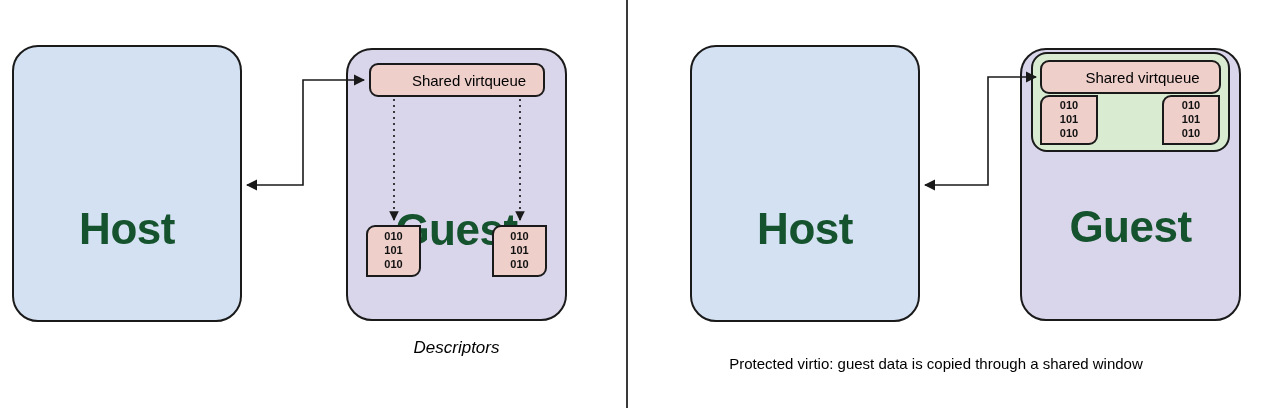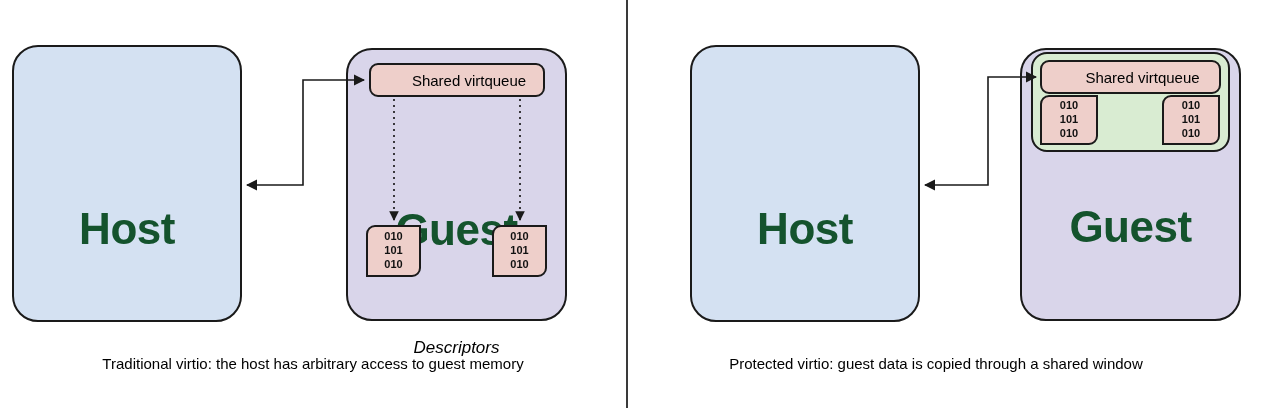--- a/index.html
+++ b/index.html
@@ -183,21 +183,20 @@
       <g>
         <path d="M 247 185 L 303 185 L 303 80 L 364 80" fill="none" stroke="#1a1a1a" stroke-width="1.6" marker-start="url(#arrowL)" marker-end="url(#arrowL)"></path>
       </g>
 
       <g>
         <path d="M 394 99 L 394 220" fill="none" stroke="#111111" stroke-width="1.6" stroke-dasharray="2 4" marker-end="url(#arrowDot)"></path>
         <path d="M 520 99 L 520 220" fill="none" stroke="#111111" stroke-width="1.6" stroke-dasharray="2 4" marker-end="url(#arrowDot)"></path>
       </g>
     </svg>
 
-    <div class="caption" style="left:0px; top:355px; width:626px;">Traditional virtio: the host has arbitrary access to guest memory</div>
   </div>
 
   <div class="divider"></div>
 
   <div class="panel right">
 
     <div class="bigbox host-box" style="left:62px; top:45px; width:230px; height:277px;">
       <div class="big-label" style="top:160px;">Host</div>
     </div>
 

